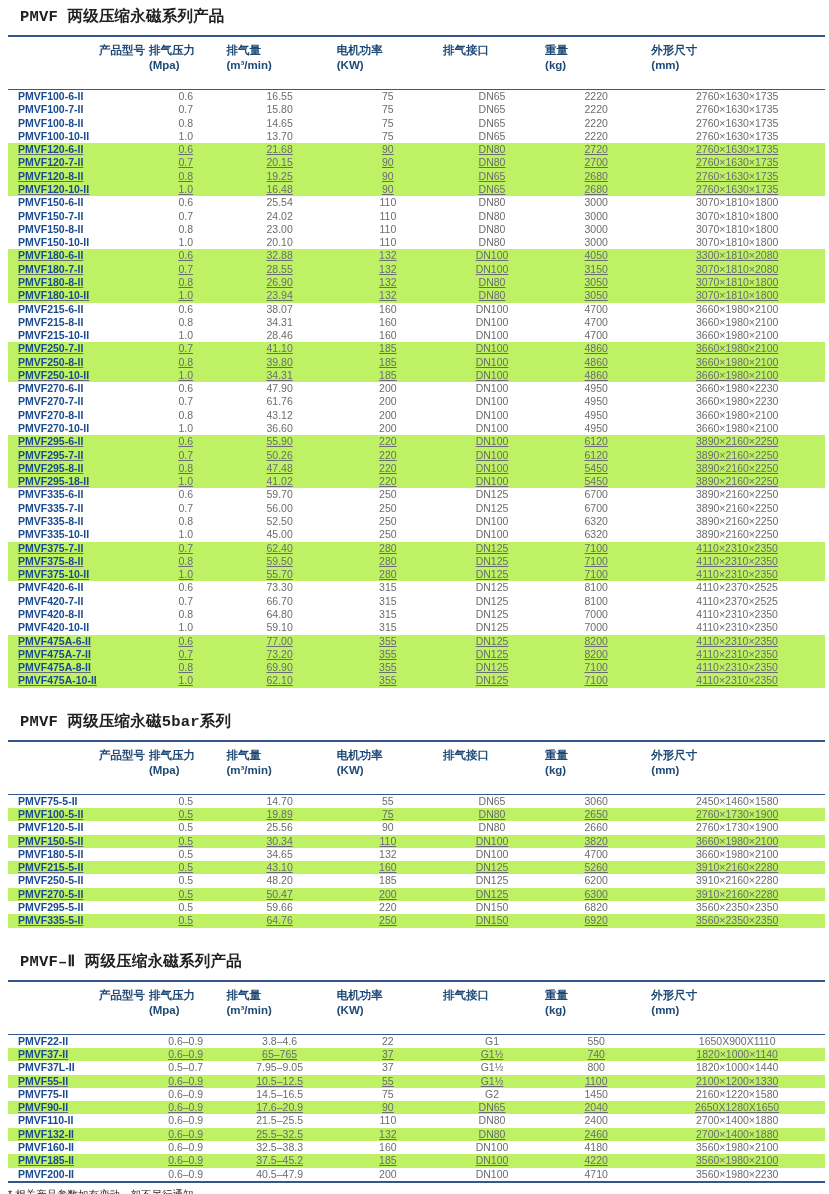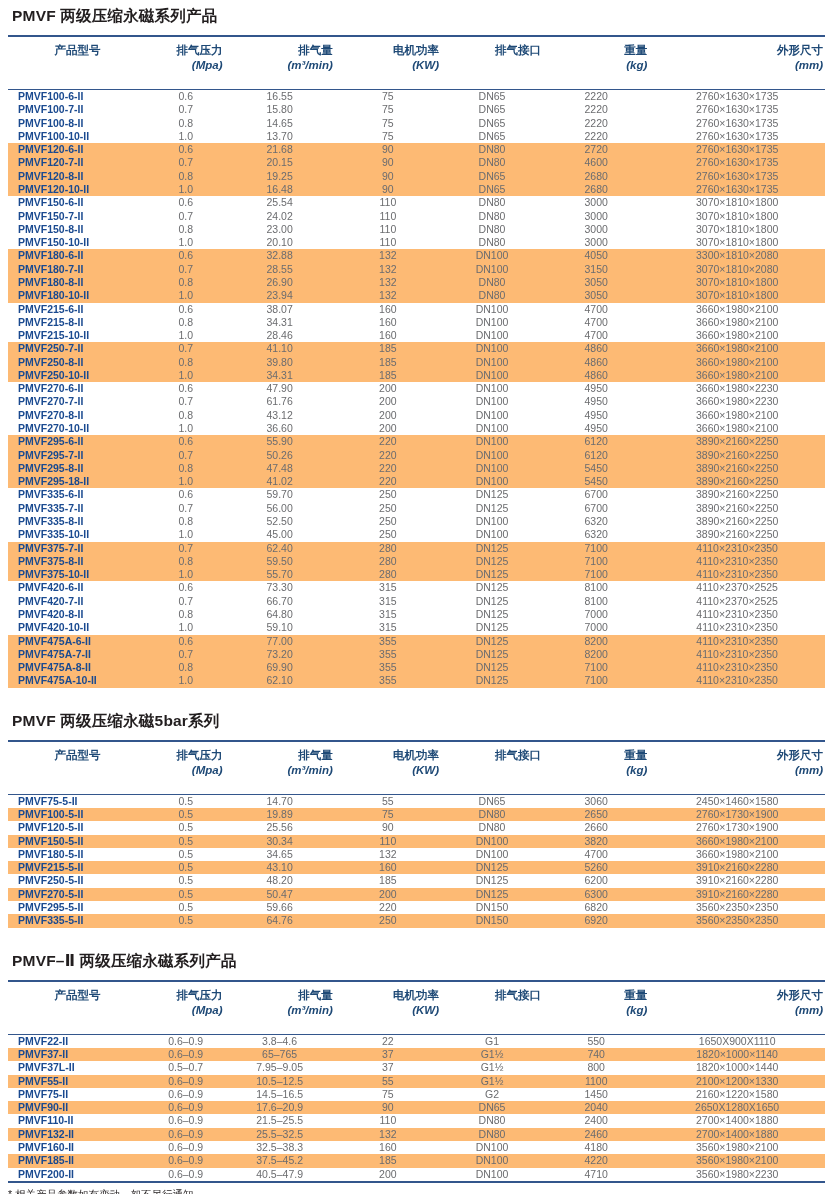--- a/index.html
+++ b/index.html
@@ -7,66 +7,66 @@
     width:829px;height:1194px;
     font-family:"Liberation Sans","DejaVu Sans",sans-serif;
     color:#6b6c6f;
     padding:6px 4px 0 8px;
     box-sizing:border-box;
     overflow:hidden;
   }
   .section{margin:0;}
   .section + .section{margin-top:23px;}
   h2.title{
-    margin:0 0 8px 4px;
+    margin:0 0 8px 12px;
     font-size:15.5px;
     font-weight:bold;
     color:#221e1f;
     letter-spacing:0.2px;
+    font-family:Liberation Mono, monospace;
   }
   table{
     width:100%;
     border-collapse:collapse;
     table-layout:fixed;
     border-top:2px solid #33568c;
   }
   thead tr.h-labels th{
     padding:6px 2px 0 2px;
     line-height:15px;
   }
   thead tr.h-units th{
     padding:0 2px 17px 2px;
     line-height:14px;
-    font-style:italic;
   }
   th{
     font-size:11.5px;
     font-weight:bold;
     color:#1e4976;
-    text-align:right;
-  }
-  th.model-h{text-align:center;padding-left:10px;}
+    text-align:left;
+  }
+  th.model-h{text-align:right;padding-left:10px;}
   thead{border-bottom:1.5px solid #33568c;}
   td{
     font-size:10.5px;
     text-align:center;
     padding:0 2px;
     line-height:13.28px;
     white-space:nowrap;
     overflow:hidden;
     color:#6b6c6f;
   }
   .t2 td,.t3 td{line-height:13.3px;}
   td.model{
     text-align:left;
     font-weight:bold;
     color:#1a4a90;
     padding-left:10px;
   }
-  tr.shaded{background:#fdba74;}
+  tr.shaded{background:#bef264;text-decoration:underline;}
   table.t3{border-bottom:2px solid #33568c;}
   .footnote{
     margin-top:5px;
     font-size:10.5px;
     color:#221e1f;
   }
 </style>
 </head>
 <body>
 
@@ -148,21 +148,21 @@
             <td>DN80</td>
             <td>2720</td>
             <td>2760×1630×1735</td>
           </tr>
           <tr class="shaded">
             <td class="model">PMVF120-7-II</td>
             <td>0.7</td>
             <td>20.15</td>
             <td>90</td>
             <td>DN80</td>
-            <td>4600</td>
+            <td>2700</td>
             <td>2760×1630×1735</td>
           </tr>
           <tr class="shaded">
             <td class="model">PMVF120-8-II</td>
             <td>0.8</td>
             <td>19.25</td>
             <td>90</td>
             <td>DN65</td>
             <td>2680</td>
             <td>2760×1630×1735</td>

